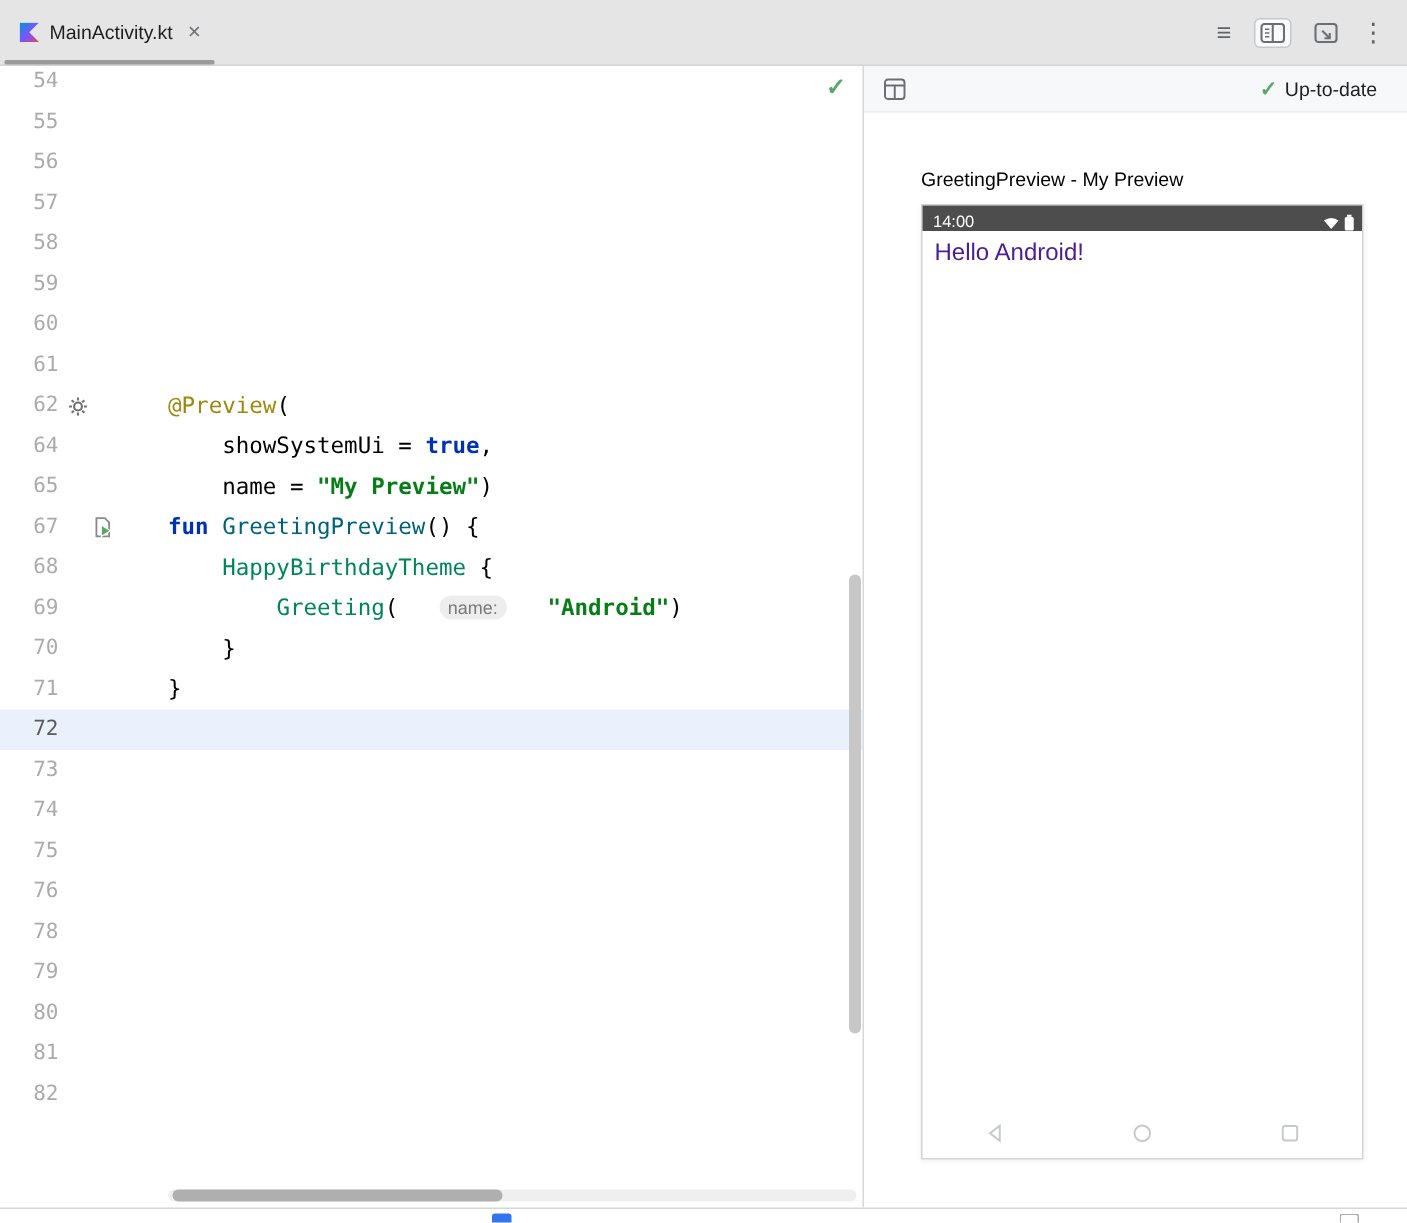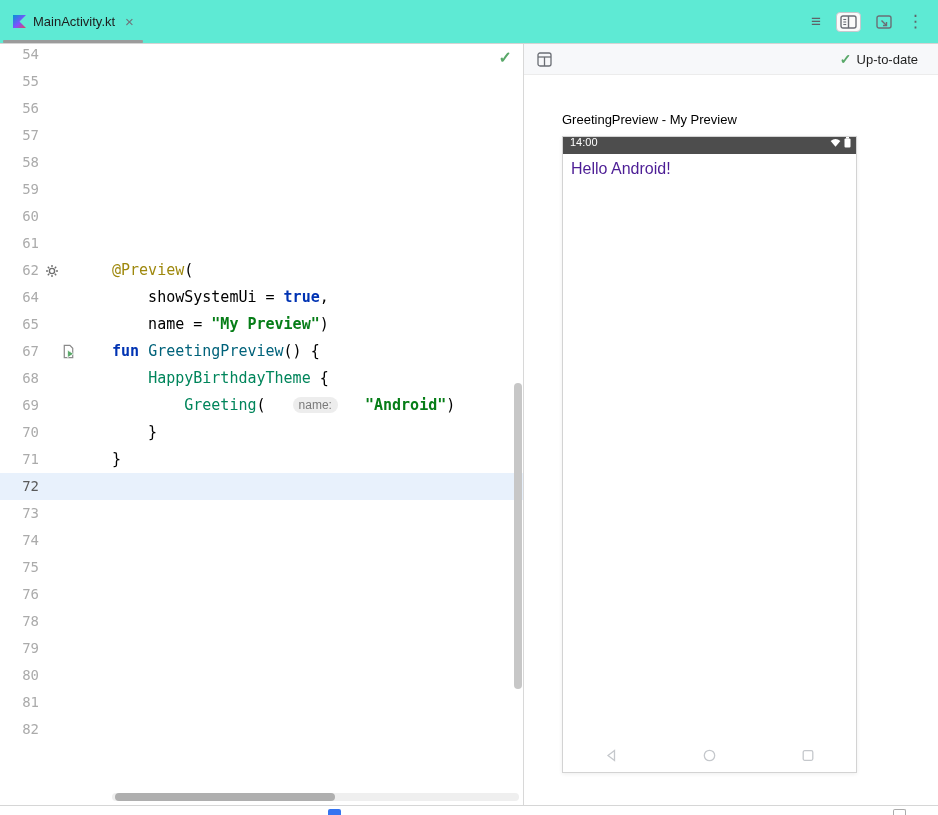--- a/index.html
+++ b/index.html
@@ -2,38 +2,38 @@
 <html style="--accent_blue: #3574F0; --annotation: #9E880D; --keyword: #0033B3; --string: #067D17; --function_decl: #00627A; --composable_call: #00855B; --caret_line_bg: #E8F1FC; --success_green: #59A869; --device_statusbar: #4D4D4D;"><head>
 <meta charset="utf-8">
 <style>
   * { margin:0; padding:0; box-sizing:border-box; }
   html,body { width:938px; height:815px; overflow:hidden; background:#fff;
               font-family:"Liberation Sans", sans-serif; }
 
   .app { width:938px; height:815px; display:flex; flex-direction:column; background:#fff; }
 
   
-  .tabbar { height:44px; flex:none; border-bottom:1px solid #D4D4D4; display:flex; align-items:stretch; background:#5eead4; }
+  .tabbar { height:44px; flex:none; border-bottom:1px solid #D4D4D4; display:flex; align-items:stretch; background:#e5e5e5; }
   .tab { display:flex; align-items:center; gap:7px; padding:0 12px 0 13px; position:relative; cursor:pointer; }
   .tab.active::after { content:""; position:absolute; left:3px; right:3px; bottom:0; height:3px; background:#9B9B9B; border-radius:1px; }
   .kotlin-icon { width:13px; height:13px; flex:none;
     background:linear-gradient(135deg,#0095D5 0%,#7F52FF 55%,#E44857 100%);
     clip-path:polygon(0 0,100% 0,50% 50%,100% 100%,0 100%); }
   .tab-label { font-size:13px; color:#1E1E1E; }
   .tab-close { color:#6F737A; font-size:15px; line-height:1; margin-left:3px; }
   .tabbar-actions { margin-left:auto; display:flex; align-items:center; gap:15px; padding-right:14px; }
   .tb-icon { display:flex; align-items:center; justify-content:center; color:#5F6368; cursor:pointer; }
   .tb-glyph { font-size:17px; color:#5F6368; line-height:1; }
   .toggle-box { border:1px solid #C6C8CE; border-radius:4px; padding:2px 3px; background:#FAFAFA; }
 
   
   .main { display:flex; height:761px; flex:none; }
 
   
-  .editor { width:524px; flex:none; border-right:1px solid #D8D8D8; position:relative; overflow:hidden; background:#fff; }
+  .editor { width:576px; flex:none; border-right:1px solid #D8D8D8; position:relative; overflow:hidden; background:#fff; }
   .rows { position:absolute; top:-3px; left:0; right:0; }
   .ed-row { display:flex; height:27px; line-height:27px; font-family:"DejaVu Sans Mono", monospace; font-size:15px; }
   .ln { width:39px; text-align:right; color:#ABABAB; font-size:14px; flex:none; }
   .gut { width:39px; flex:none; display:flex; align-items:center; justify-content:center; }
   .gut.gut-gear { justify-content:flex-start; padding-left:6px; }
   .gut.gut-run  { justify-content:flex-end; padding-right:2px; }
   .code { white-space:pre; padding-left:34px; color:#000; }
   .caret-row { background:var(--caret_line_bg,#E8F1FC);flex-direction:column; }
   .caret-row .ln { color:#5A5A5A; }
 
@@ -61,21 +61,21 @@
   .preview-toolbar { height:31px; flex:none; background:#F7F8FA; border-bottom:1px solid #ECECEC;
                      display:flex; align-items:center; padding:0 20px 0 13px; }
   .uptodate { margin-left:auto; display:flex; align-items:center; gap:5px; font-size:13px; color:#1F1F1F; }
   .check { color:var(--success_green,#59A869); font-size:14px; font-weight:bold; }
   .preview-body { padding:37px 0 0 38px; }
   .preview-title { font-size:13px; color:#000000; margin-bottom:9px; cursor:pointer; }
 
   .device { width:295px; height:637px; border:1px solid #D3D3D3; background:#fff;
             position:relative; box-shadow:0 1px 4px rgba(0,0,0,.07); }
   .device-statusbar { height:17px; background:var(--device_statusbar,#4D4D4D);
-                      display:flex; align-items:flex-start; padding:0 5px 0 7px; }
+                      display:flex; align-items:flex-end; padding:12px 5px 0 7px; }
   .d-time { color:#fff; font-size:11px; line-height:1; }
   .d-status-icons { margin-left:auto; display:flex; align-items:center; gap:3px; }
   .device-content { padding:6px 0 0 8px; font-size:16px; color:#4c1d95; }
   .device-navbar { position:absolute; bottom:10px; left:0; right:0;
                    display:flex; justify-content:space-between; padding:0 42px; }
 
   
   .bottom { height:10px; flex:none; border-top:1px solid #D6D6D6; position:relative; background:#fff; }
   .blue-chip { position:absolute; left:328px; top:3px; width:13px; height:7px;
                background:var(--accent_blue,#3574F0); border-radius:2px 2px 0 0; }

